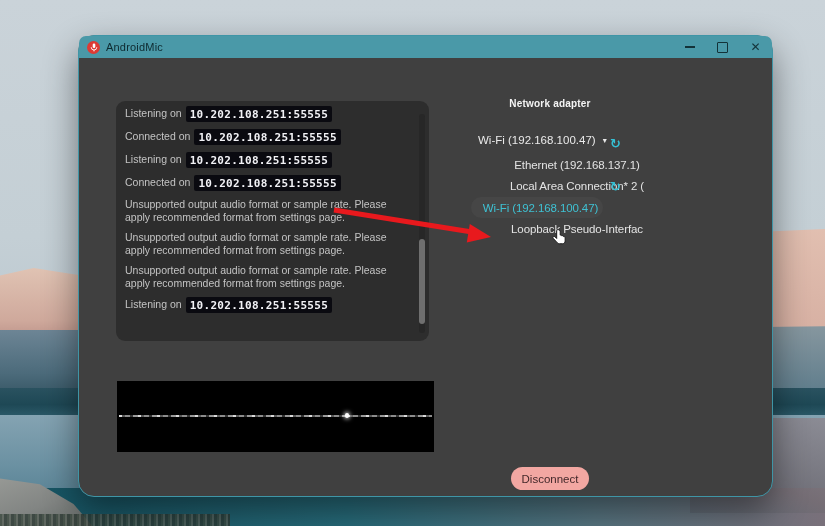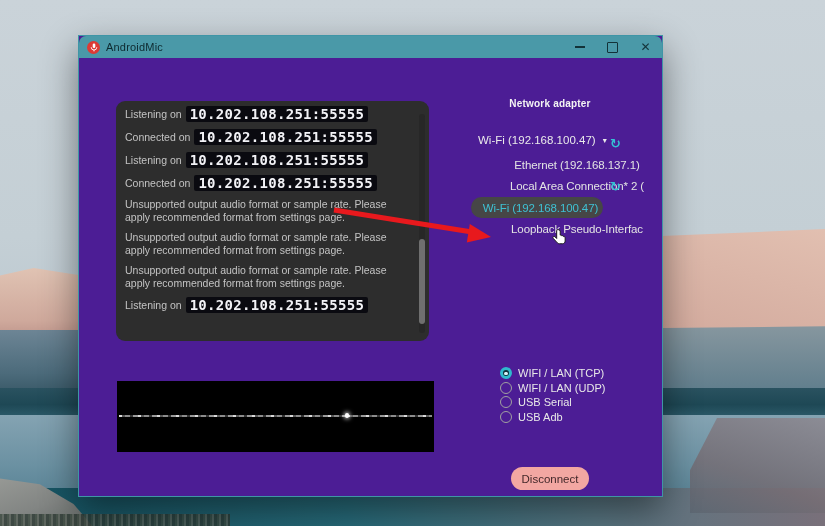--- a/index.html
+++ b/index.html
@@ -27,41 +27,41 @@
     background:linear-gradient(90deg,#14505f 0%,#276b7a 42%,#577581 72%,#79707a 100%);}
   .reflection-right{position:absolute;left:690px;top:418px;width:135px;height:95px;
     background:linear-gradient(200deg,#8d8890 0%,#756d74 60%,#5c6671 100%);
     clip-path:polygon(20% 0,100% 0,100% 100%,0 100%,0 55%);opacity:.85;}
   .rock{position:absolute;left:0;top:468px;width:105px;height:58px;
     background:linear-gradient(160deg,#9b9d99 0%,#828583 55%,#5f6663 100%);
     clip-path:polygon(0 18%,38% 28%,70% 62%,88% 100%,0 100%);}
   .grass{position:absolute;left:0;top:514px;width:230px;height:12px;opacity:.8;
     background:repeating-linear-gradient(90deg,#3c4a40 0 2px,#59625a 2px 4px,#2e3b35 4px 7px);}
   
-  .window{position:absolute;left:78px;top:35px;width:585px;height:462px;
-    background:#4c1d95;border:1px solid #3f95a6;border-radius:0;
+  .window{position:absolute;left:78px;top:35px;width:695px;height:462px;
+    background:#404040;border:1px solid #3f95a6;border-radius:16px;
     box-shadow:0 14px 34px rgba(0,0,0,.45);box-sizing:border-box;z-index:10;}
   .titlebar{position:absolute;left:0;top:0;right:0;height:22px;background:#4a99a8;
     border-radius:7px 7px 0 0;display:flex;align-items:center;}
   .app-icon{width:13px;height:13px;border-radius:50%;background:#dd3b35;margin:0 6px 0 8px;
     display:flex;align-items:center;justify-content:center;}
   .app-icon svg{display:block;}
   .win-title{font-size:11px;color:#0e2a30;letter-spacing:.2px;}
   .win-controls{margin-left:auto;display:flex;align-items:center;height:100%;}
   .win-btn{width:33px;height:22px;display:flex;align-items:center;justify-content:center;
     color:#133238;cursor:default;}
   .glyph-min{width:10px;height:2px;background:#133238;}
   .glyph-max{width:9px;height:9px;border:1.4px solid #133238;border-radius:1px;}
   .glyph-close{font-size:12px;line-height:1;font-family:"DejaVu Sans",sans-serif;}
   
   .log-panel{position:absolute;left:37px;top:65px;width:313px;height:240px;background:#2d2d2d;
     border-radius:9px;box-sizing:border-box;padding:5px 24px 5px 9px;overflow:hidden;}
   .log-entry{margin-bottom:7px;font-size:10.5px;line-height:13px;color:#c3c3c3;}
   .chip{display:inline-block;font-family:"DejaVu Sans Mono",monospace;font-weight:bold;
-    font-size:14px;letter-spacing:.3px;color:#f2f2f6;background:#0a0a10;border-radius:2px;
+    font-size:11px;letter-spacing:.3px;color:#f2f2f6;background:#0a0a10;border-radius:2px;
     padding:1.5px 4px;margin-left:4px;vertical-align:-1px;}
   .scroll-track{position:absolute;right:4px;top:13px;width:6px;height:219px;
     background:#272727;border-radius:3px;}
   .scroll-thumb{position:absolute;left:0;top:125px;width:6px;height:85px;
     background:#6f6f6f;border-radius:3px;}
   
   .waveform{position:absolute;left:38px;top:345px;width:317px;height:71px;background:#000;}
   .wave-line{position:absolute;left:2px;right:2px;top:34px;height:2px;
     background:repeating-linear-gradient(90deg,
       rgba(255,255,255,.85) 0 3px,rgba(255,255,255,.35) 3px 6px,
@@ -178,38 +178,20 @@
         </div>
         <div class="adapter-row selected">
           <span>Wi-Fi (192.168.100.47)</span>
         </div>
         <div class="adapter-row">
           <span>Loopback Pseudo-Interfac</span>
         </div>
       </div>
 
 
-    <div id="radio-list">
-        <div class="radio-row">
-          <span class="radio sel"></span>
-          <span class="radio-label">WIFI / LAN (TCP)</span>
-        </div>
-        <div class="radio-row">
-          <span class="radio"></span>
-          <span class="radio-label">WIFI / LAN (UDP)</span>
-        </div>
-        <div class="radio-row">
-          <span class="radio"></span>
-          <span class="radio-label">USB Serial</span>
-        </div>
-        <div class="radio-row">
-          <span class="radio"></span>
-          <span class="radio-label">USB Adb</span>
-        </div>
-      </div>
 
     <button class="disconnect-btn">Disconnect</button>
   </div>
 
   <svg class="overlay">
     <line x1="334" y1="210" x2="472" y2="232" stroke="#e8191d" stroke-width="5"></line>
     <polygon points="491,237 466.8,242.5 469.8,224" fill="#e8191d"></polygon>
   </svg>
 
   <svg class="cursor" width="18" height="21" viewBox="0 0 24 28">

